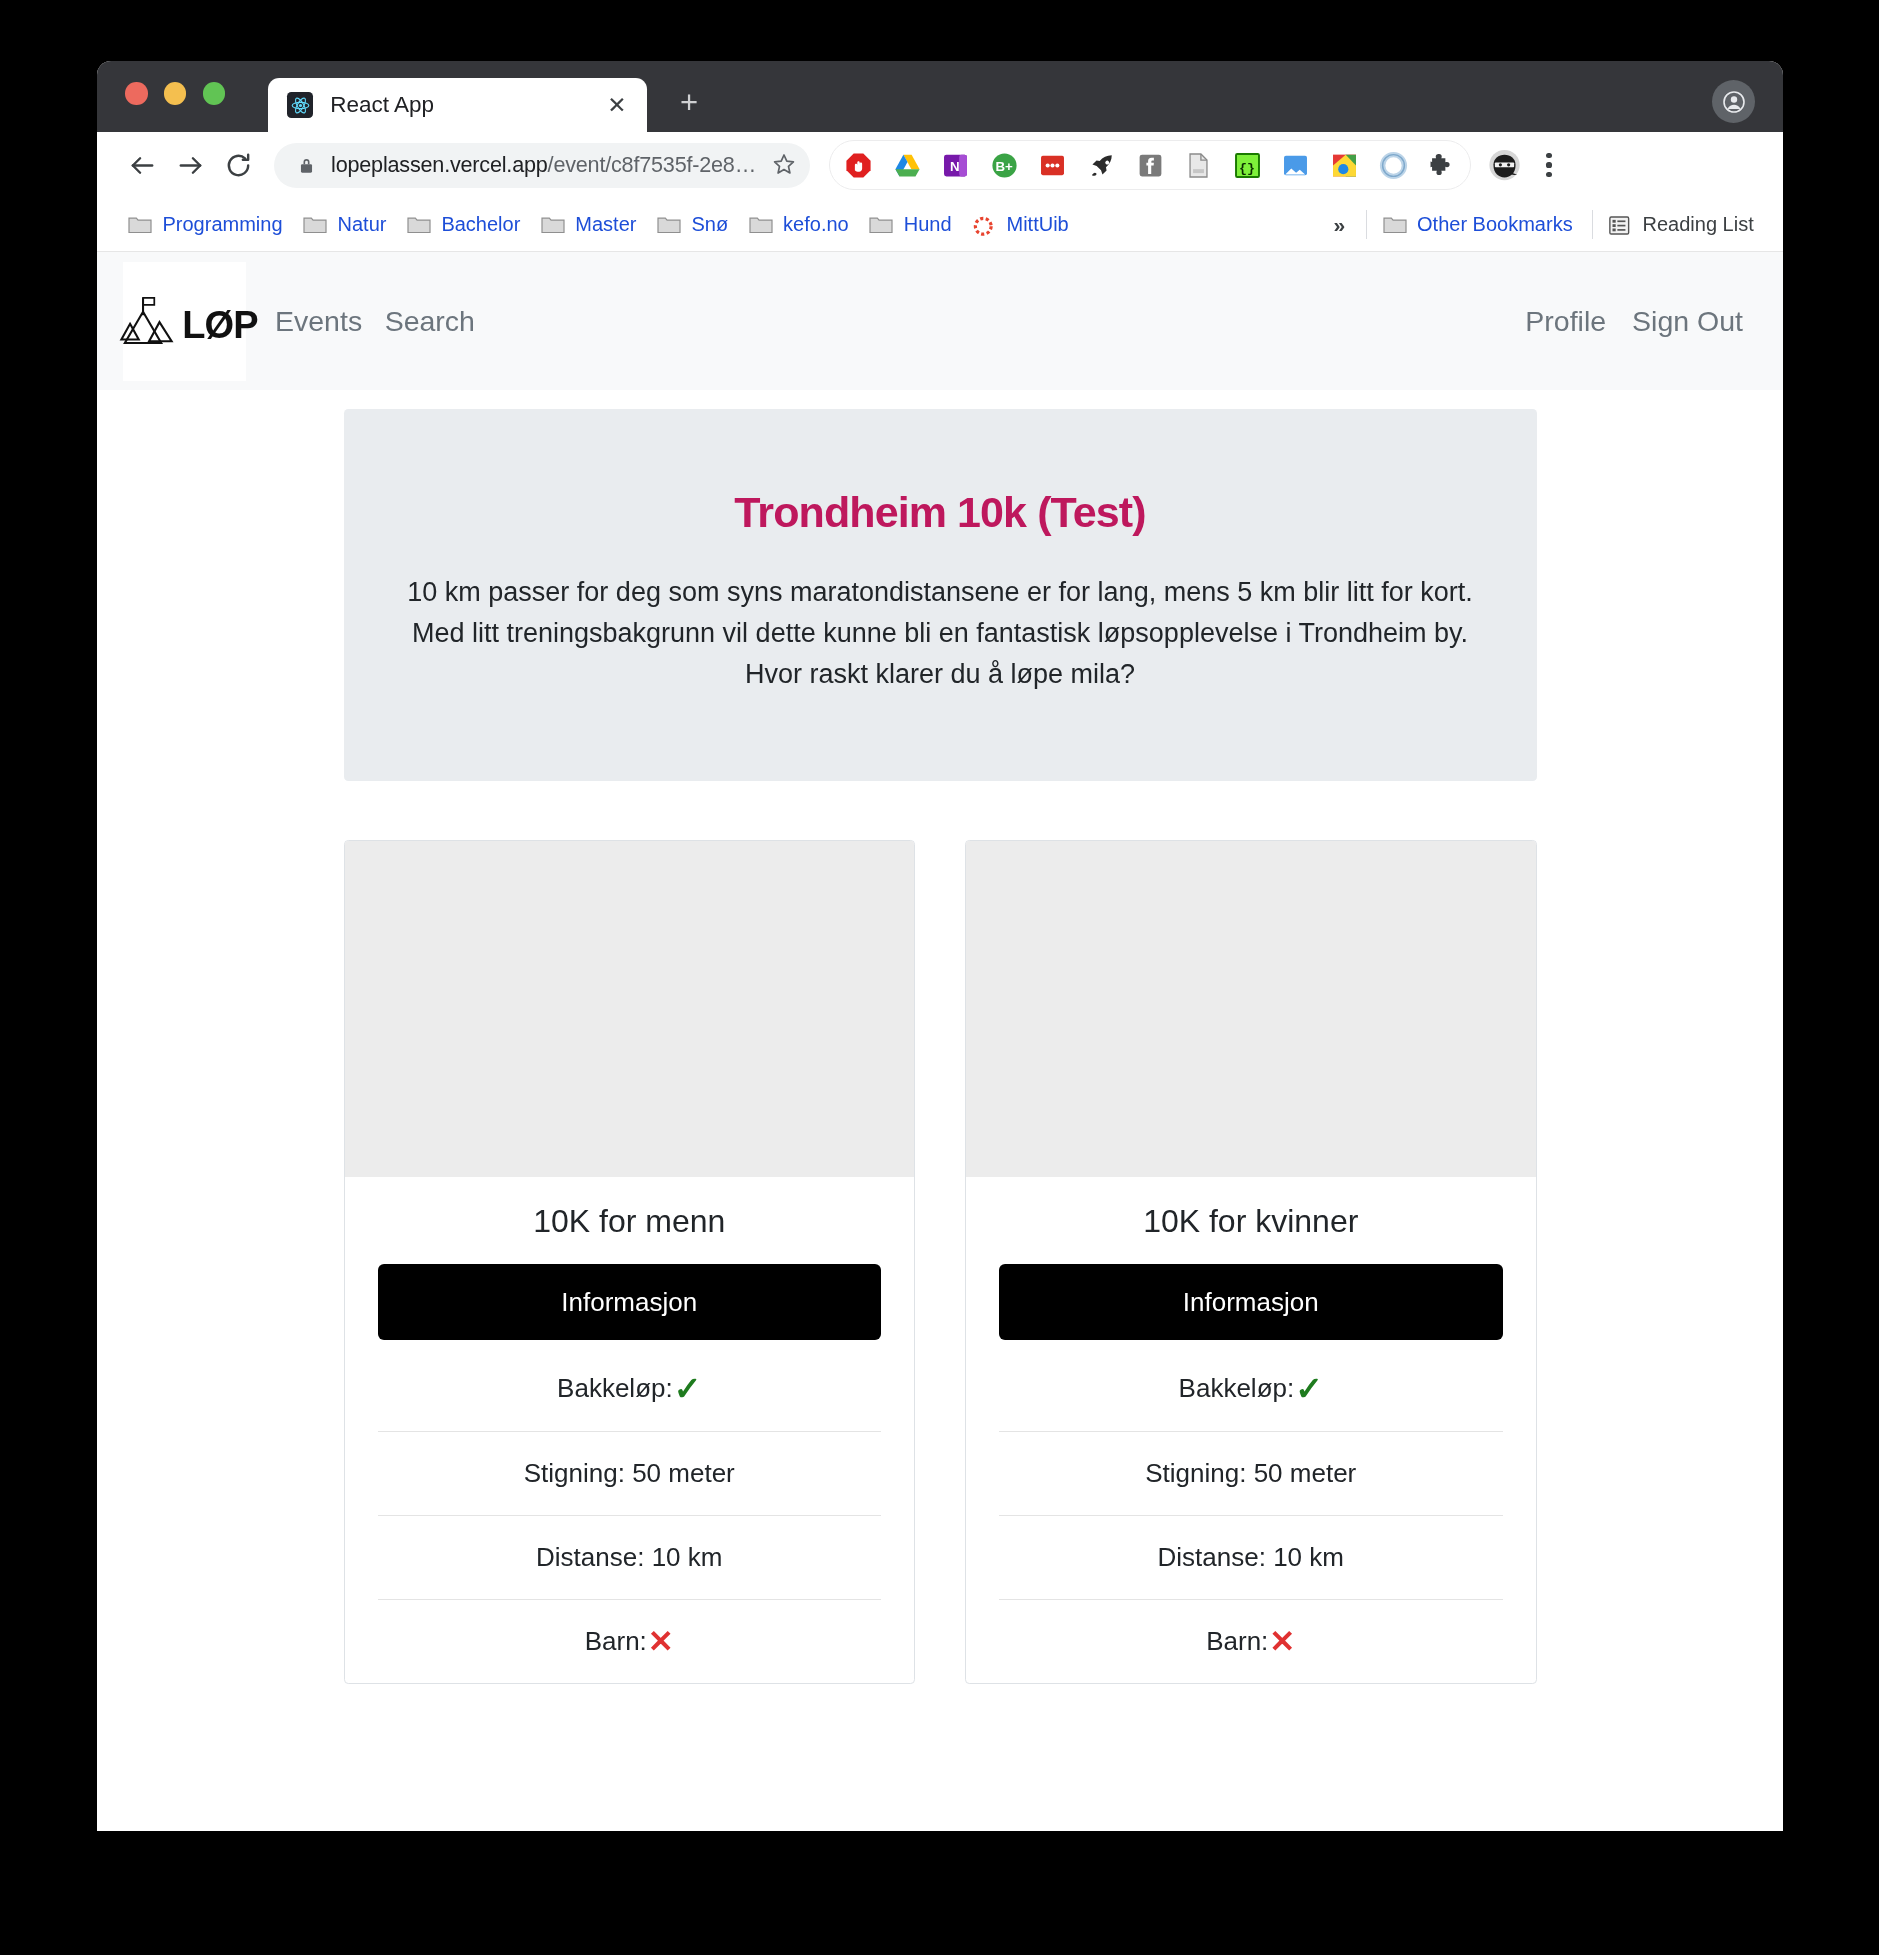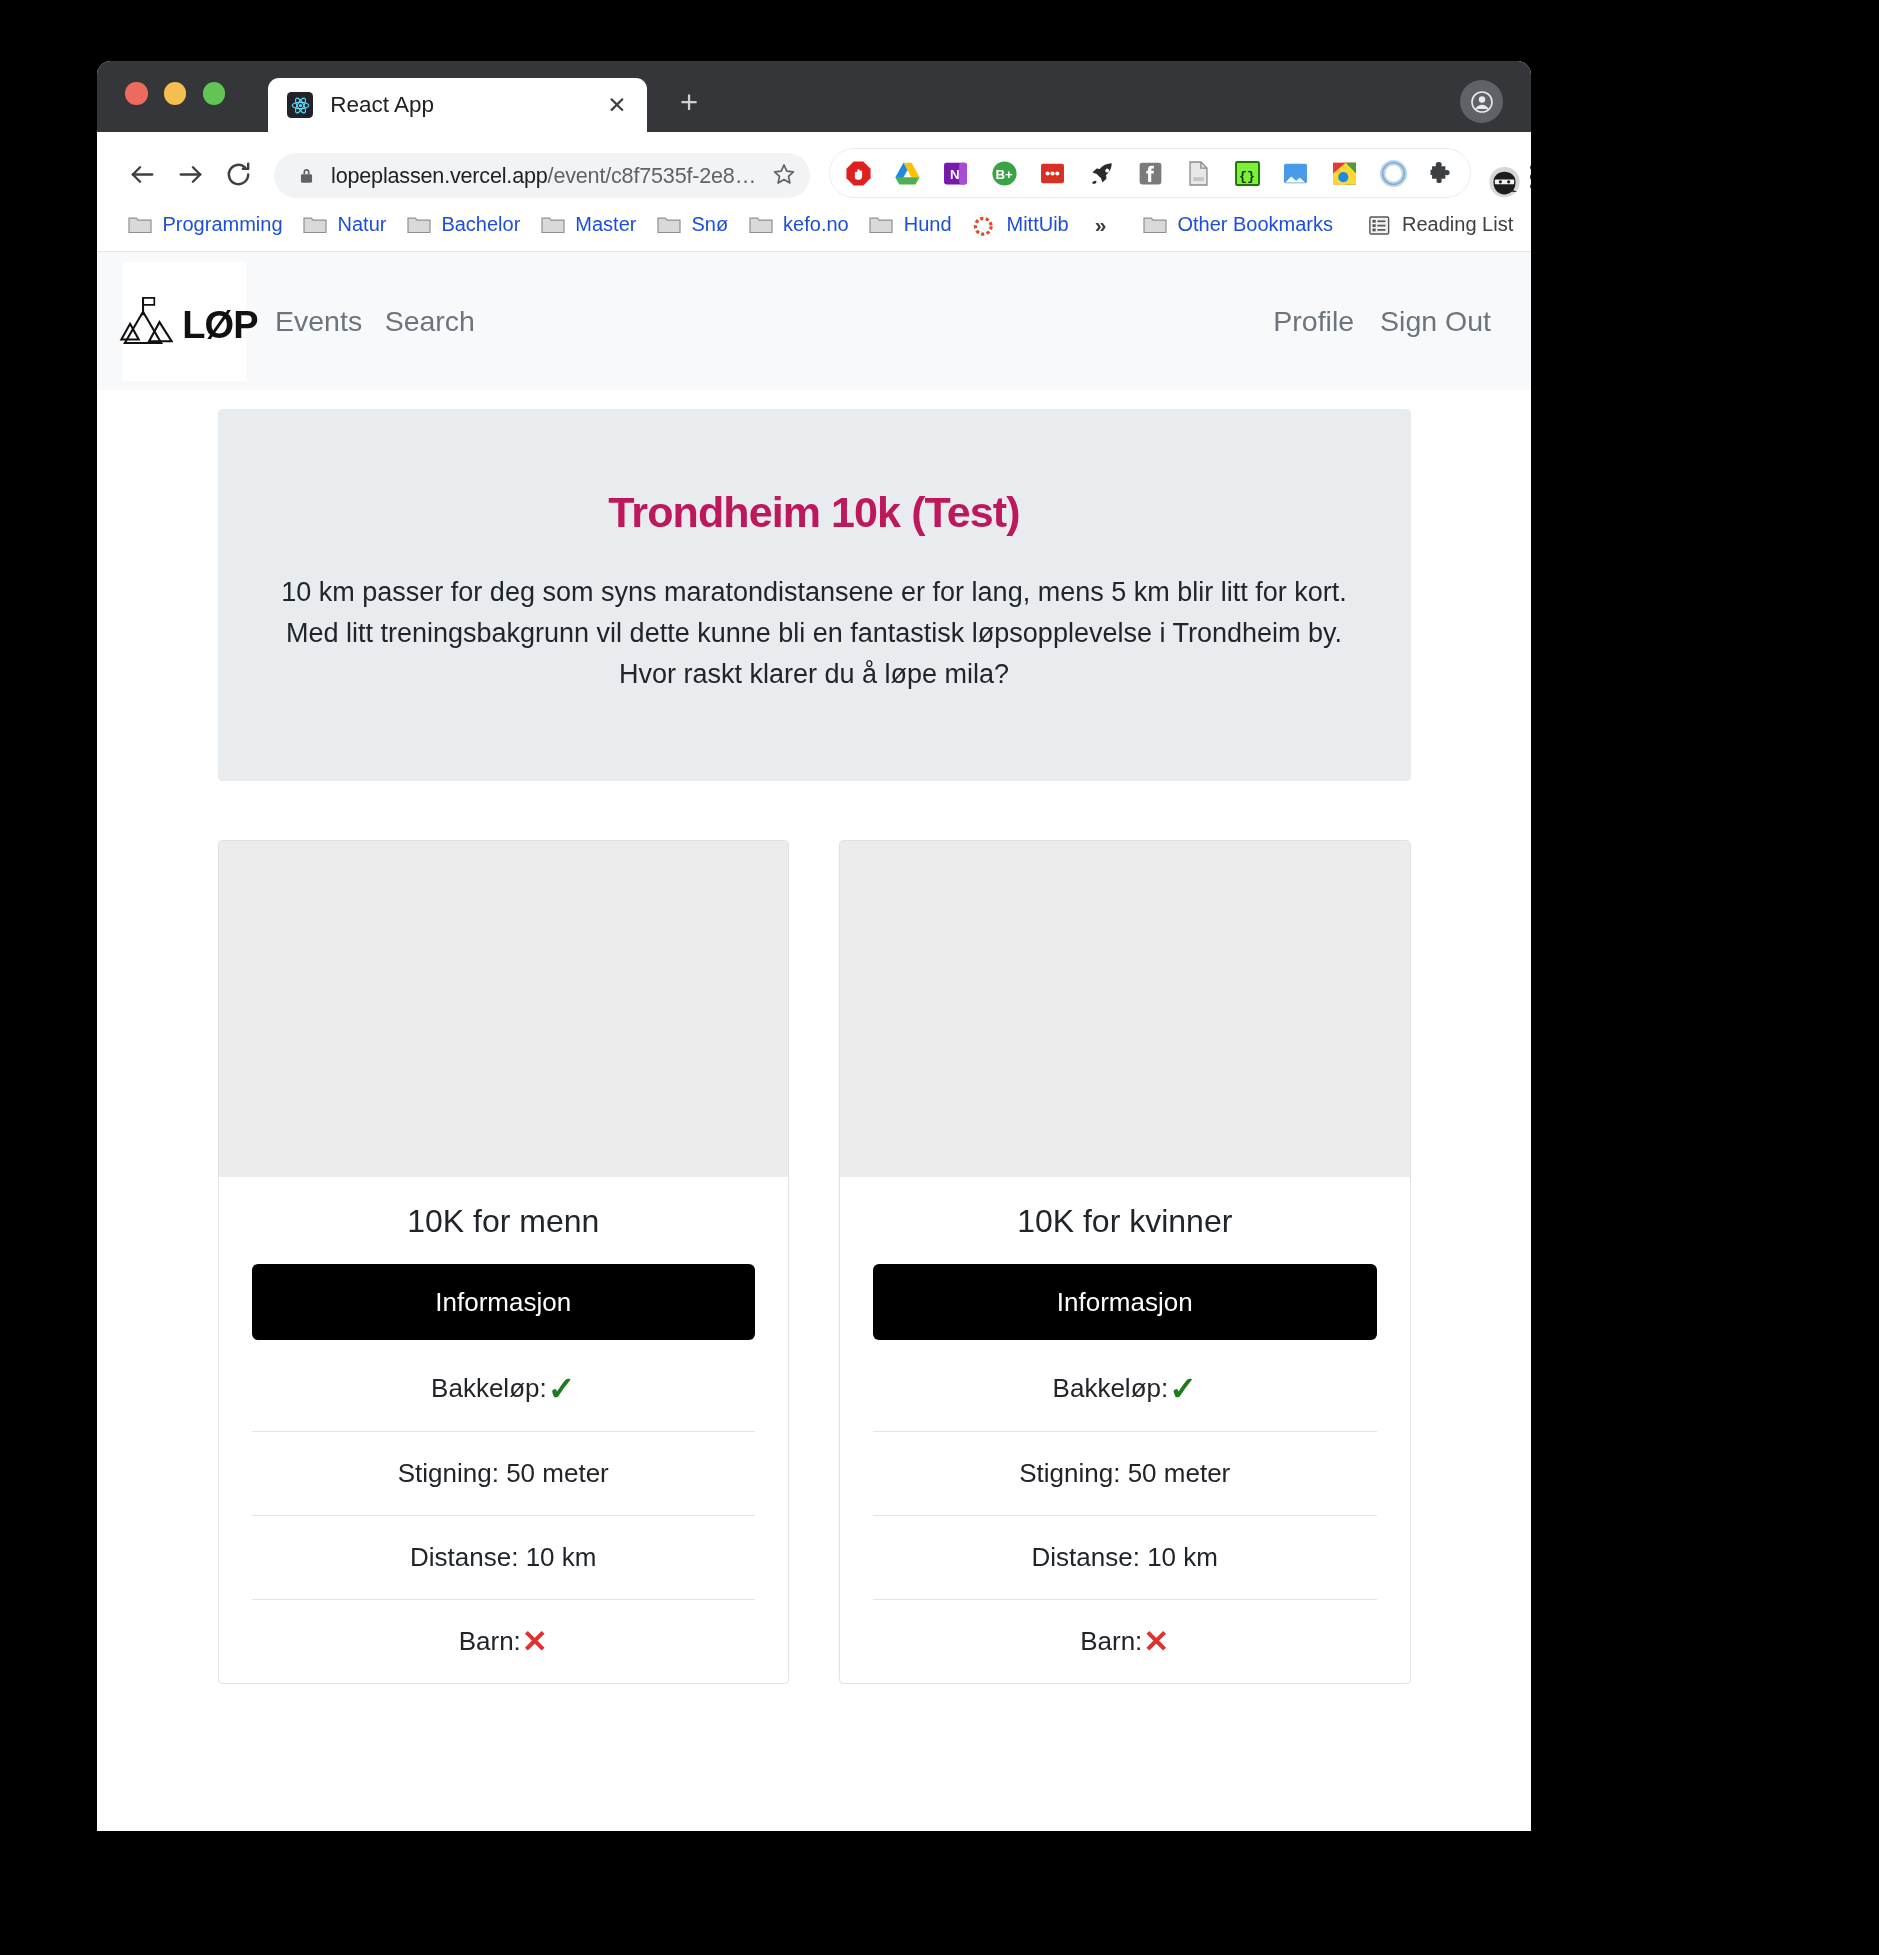--- a/index.html
+++ b/index.html
@@ -7,21 +7,21 @@
     width: 1880px; height: 1956px;
     background: #000;
     font-family: "Liberation Sans", sans-serif;
     overflow: hidden;
   }
 
   
   .browser-window {
     position: absolute;
     left: 97px; top: 61px;
-    width: 1434px; height: 1770px;
+    width: 1686px; height: 1770px;
     background: #ffffff;
     border-radius: 14px 14px 0 0;
     overflow: hidden;
     box-shadow: 0 8.6px 35px rgba(0,0,0,0.5);
   }
 
   
   .tab-strip {
     height: 71px;
     background: #35363a;
@@ -86,21 +86,21 @@
     border-radius: 50%;
     background: #5f6368;
     display: flex; align-items: center; justify-content: center;
   }
 
   
   .toolbar {
     height: 66px;
     background: #ffffff;
     display: flex;
-    align-items: flex-end;
+    align-items: center;
     padding: 0 19px 0 21px;
     gap: 0;
   }
   .nav-btn {
     width: 48px; height: 48px;
     display: flex; align-items: center; justify-content: center;
     color: #3c4043;
     flex: 0 0 auto;
   }
   .omnibox {

